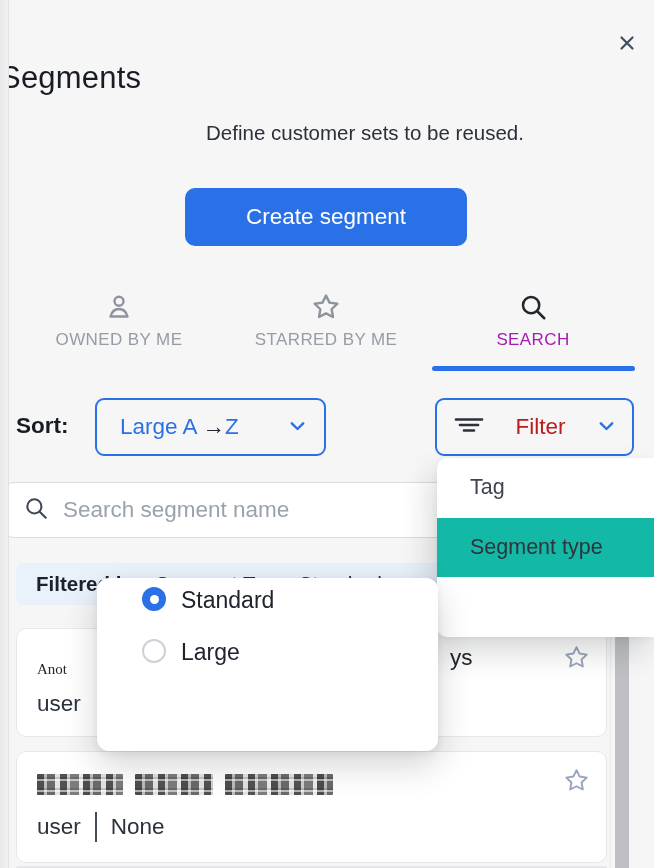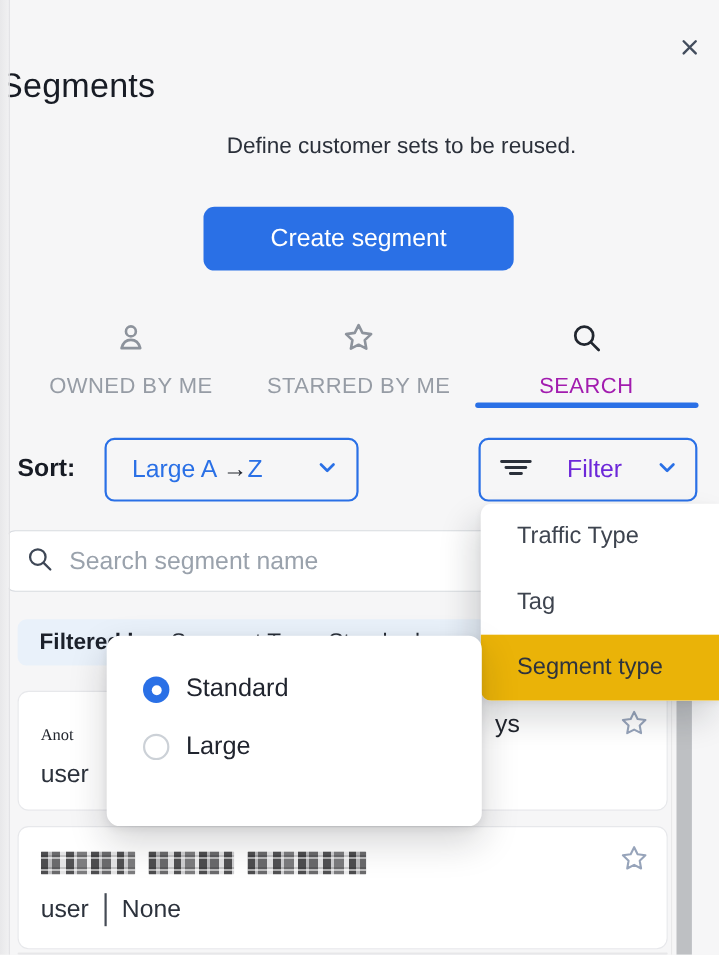--- a/index.html
+++ b/index.html
@@ -23,40 +23,40 @@
   .page-subtitle{left:0;top:121px;width:654px;text-align:center;
     font-size:20.5px;color:#2b303a;padding-left:38px;}
 
   .create-btn{left:185px;top:188px;width:282px;height:58px;border-radius:10px;
     background:#2a70e6;color:#fff;font-size:22.5px;font-weight:500;
     display:flex;align-items:center;justify-content:center;cursor:pointer;
     border:none;font-family:inherit;}
 
   .tab{top:290px;height:82px;display:flex;flex-direction:column;align-items:center;cursor:pointer;}
   .tab .ticon{height:32px;display:flex;align-items:flex-end;justify-content:center;}
-  .tab .tlabel{margin-top:18px;font-size:20px;letter-spacing:.4px;color:#969ca5;white-space:nowrap;}
+  .tab .tlabel{margin-top:8px;font-size:17px;letter-spacing:.4px;color:#969ca5;white-space:nowrap;}
   .tab.active .tlabel{color:#a21caf;text-align:center;}
   .tab-underline{left:432px;top:366px;width:203px;height:5px;border-radius:3px;background:#2a70e6;}
 
   .sort-label{left:16px;top:413px;font-size:22.5px;font-weight:700;color:#171b24;}
   .select-box{top:398px;height:58px;border:2px solid #2a70e6;border-radius:9px;
     box-sizing:border-box;display:flex;align-items:center;
     justify-content:space-between;background:transparent;cursor:pointer;}
   .sort-box{left:95px;width:231px;padding:0 16px 0 23px;}
   .sort-value{font-size:22.5px;color:#2a70e6;white-space:nowrap;}
   .sort-value .arrow{color:#23272f;}
   .filter-box{left:435px;width:199px;padding:0 15px 0 16px;}
-  .filter-label{font-size:22.5px;color:#6d28d9;}
+  .filter-label{font-size:22.5px;color:#b91c1c;}
 
   .menu{left:437px;top:458px;width:217px;height:179px;background:#fff;
     border-radius:10px 0 0 10px;z-index:30;overflow:hidden;
     box-shadow:-8px 16px 30px rgba(20,22,28,.16),0 2px 6px rgba(0,0,0,.06);}
   .menu-item{height:59.6px;display:flex;align-items:center;padding-left:33px;
     font-size:21.5px;color:#3e444f;cursor:pointer;}
-  .menu-item.hl{background:#eab308;color:#2e333d;}
+  .menu-item.hl{background:#14b8a6;color:#2e333d;}
 
   .search-box{left:4px;top:482px;width:622px;height:56px;background:#fff;
     border:1.5px solid #d8dbe0;border-radius:10px;box-sizing:border-box;
     display:flex;align-items:center;padding-left:18px;z-index:1;}
   .search-box input{flex:1;margin-left:14px;border:none;outline:none;background:transparent;
     font-family:inherit;font-size:22.5px;color:#20252e;height:40px;padding:0;}
   .search-box input::placeholder{color:#9aa2ac;}
 
   .filtered-bar{left:16px;top:563px;width:622px;height:42px;background:#e9f1fa;
     border-radius:8px;box-sizing:border-box;display:flex;align-items:center;
@@ -81,21 +81,21 @@
 
   .next-card-sliver{left:16px;top:866px;width:591px;height:2px;background:#e7e7e9;border-radius:2px;}
 
   .scroll-thumb{left:615px;top:631px;width:14px;height:237px;background:#bec0c3;
     border-radius:8px 8px 0 0;z-index:5;cursor:pointer;}
   .scroll-track-line{left:610px;top:631px;width:1px;height:237px;background:#e9e9ea;z-index:4;}
 
   .popup{left:97px;top:578px;width:341px;height:173px;background:#fff;border-radius:12px;
     z-index:40;box-shadow:0 14px 34px rgba(20,22,28,.18),0 2px 8px rgba(0,0,0,.07);
     padding-top:9px;box-sizing:border-box;}
-  .opt{display:flex;align-items:flex-end;height:52px;padding-left:33px;cursor:pointer;}
+  .opt{display:flex;align-items:flex-start;height:52px;padding-left:17px;cursor:pointer;margin-left:28px;}
   .radio{width:24px;height:24px;border-radius:50%;box-sizing:border-box;position:relative;flex:0 0 auto;}
   .radio.sel{background:#2a70e6;}
   .radio.sel::after{content:"";position:absolute;left:7.5px;top:7.5px;width:9px;height:9px;
     border-radius:50%;background:#fff;}
   .radio.un{background:#fff;border:2px solid #ccd1d7;}
   .opt-label{margin-left:15px;font-size:23px;color:#20242e;}
 </style>
 </head>
 <body>
 
@@ -210,21 +210,20 @@
     <span>None</span>
   </span>
 </div>
 
 <div class="abs next-card-sliver"></div>
 
 <div class="abs scroll-track-line"></div>
 <div class="abs scroll-thumb"></div>
 
 <div class="abs menu">
-  <div class="menu-item">Traffic Type</div>
   <div class="menu-item">Tag</div>
   <div class="menu-item hl">Segment type</div>
 </div>
 
 <div class="abs popup">
   <div class="opt">
     <span class="radio sel"></span>
     <span class="opt-label">Standard</span>
   </div>
   <div class="opt">

